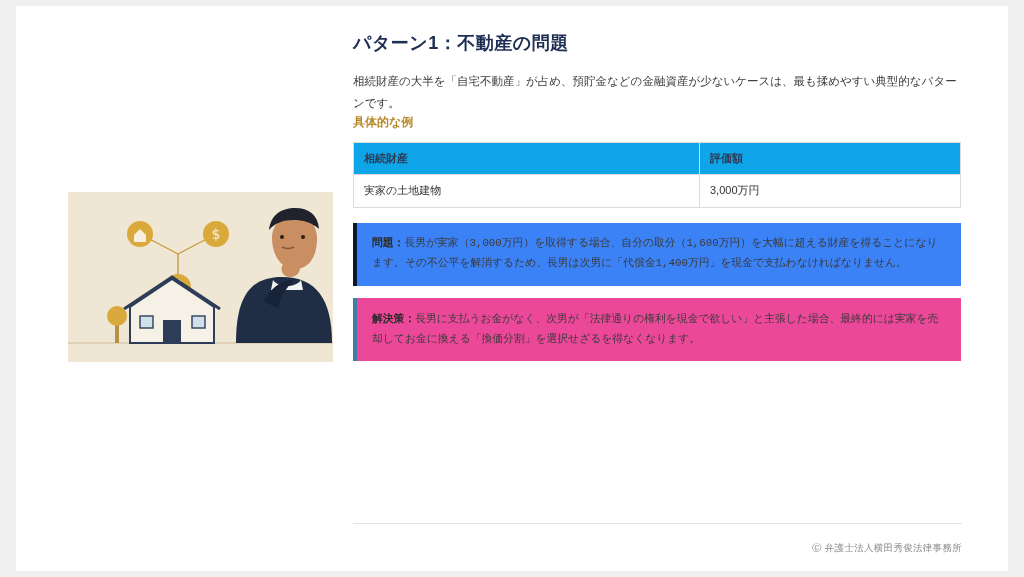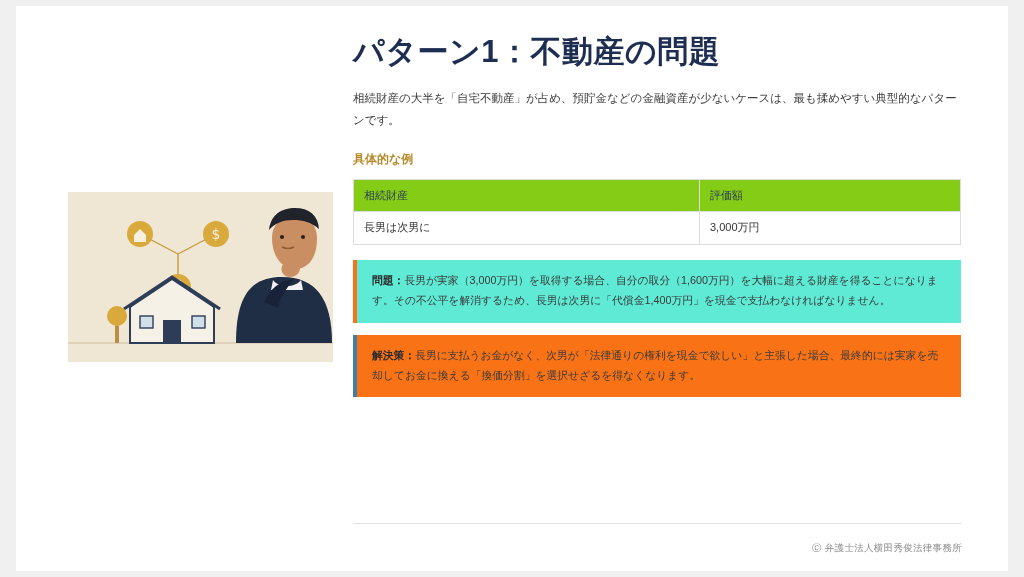--- a/index.html
+++ b/index.html
@@ -27,32 +27,31 @@
   }
   .illus svg { display:block; }
 
   
   .col {
     position: absolute;
     left: 337px; top: 26px;
     width: 608px;
   }
   h1.title {
-    font-size: 31px;
+    font-size: 18px;
     font-weight: bold;
     color: #1d2e52;
     letter-spacing: 0.5px;
     line-height: 1.3;
     margin-bottom: 16px;
   }
   p.lede {
     font-size: 11.5px;
     color: #3a3a3a;
     line-height: 1.85;
-    margin-bottom: 20px;
   }
   h2.sub {
     font-size: 12px;
     font-weight: bold;
     color: #b8892b;
     margin-bottom: 11px;
   }
   table.tbl {
     width: 100%;
     border-collapse: collapse;
@@ -60,22 +59,22 @@
     color: #333;
     margin-bottom: 15px;
   }
   table.tbl th, table.tbl td {
     border: 1px solid #dcdcdc;
     padding: 8px 10px;
     text-align: left;
     line-height: 1.4;
   }
   table.tbl thead th {
-    background: #84cc16;
-    font-weight: normal;
+    background: #0ea5e9;
+    font-weight: bold;
     color: #2d3a55;
   }
   table.tbl td.c0 { width: 57%; }
   table.tbl tr.total td { font-weight: bold; color: #1f1f1f; }
 
   p.note {
     font-size: 11.5px;
     color: #3a3a3a;
     line-height: 1.8;
     margin-bottom: 16px;
@@ -83,25 +82,26 @@
 
   .callout {
     font-size: 10.8px;
     line-height: 1.85;
     color: #3a3a3a;
     padding: 11px 14px 12px 15px;
     margin-bottom: 12px;
   }
   .callout b { color: #2a2a2a; }
   .callout.problem {
-    background: #5eead4;
-    border-left: 4px solid #f97316;
+    background: #3b82f6;
+    border-left: 4px solid #0f172a;
+    font-family: Liberation Mono, monospace;
   }
   .callout.solution {
-    background: #f97316;
+    background: #ec4899;
     border-left: 4px solid #3f7fa6;
   }
 
   
   .footer {
     position: absolute;
     left: 337px; right: 46px; bottom: 16px;
     border-top: 1px solid #e3e3e3;
     padding-top: 18px;
     text-align: right;
@@ -164,21 +164,21 @@
 
       <table class="tbl">
         <thead>
           <tr>
             <th class="c0">相続財産</th>
             <th>評価額</th>
           </tr>
         </thead>
         <tbody>
           <tr>
-            <td class="c0">長男は次男に</td>
+            <td class="c0">実家の土地建物</td>
             <td>3,000万円</td>
           </tr>
         </tbody>
       </table>
 
 
       <div class="callout problem">
         <b>問題：</b><span>長男が実家（3,000万円）を取得する場合、自分の取分（1,600万円）を大幅に超える財産を得ることになります。その不公平を解消するため、長男は次男に「代償金1,400万円」を現金で支払わなければなりません。</span>
       </div>
 

